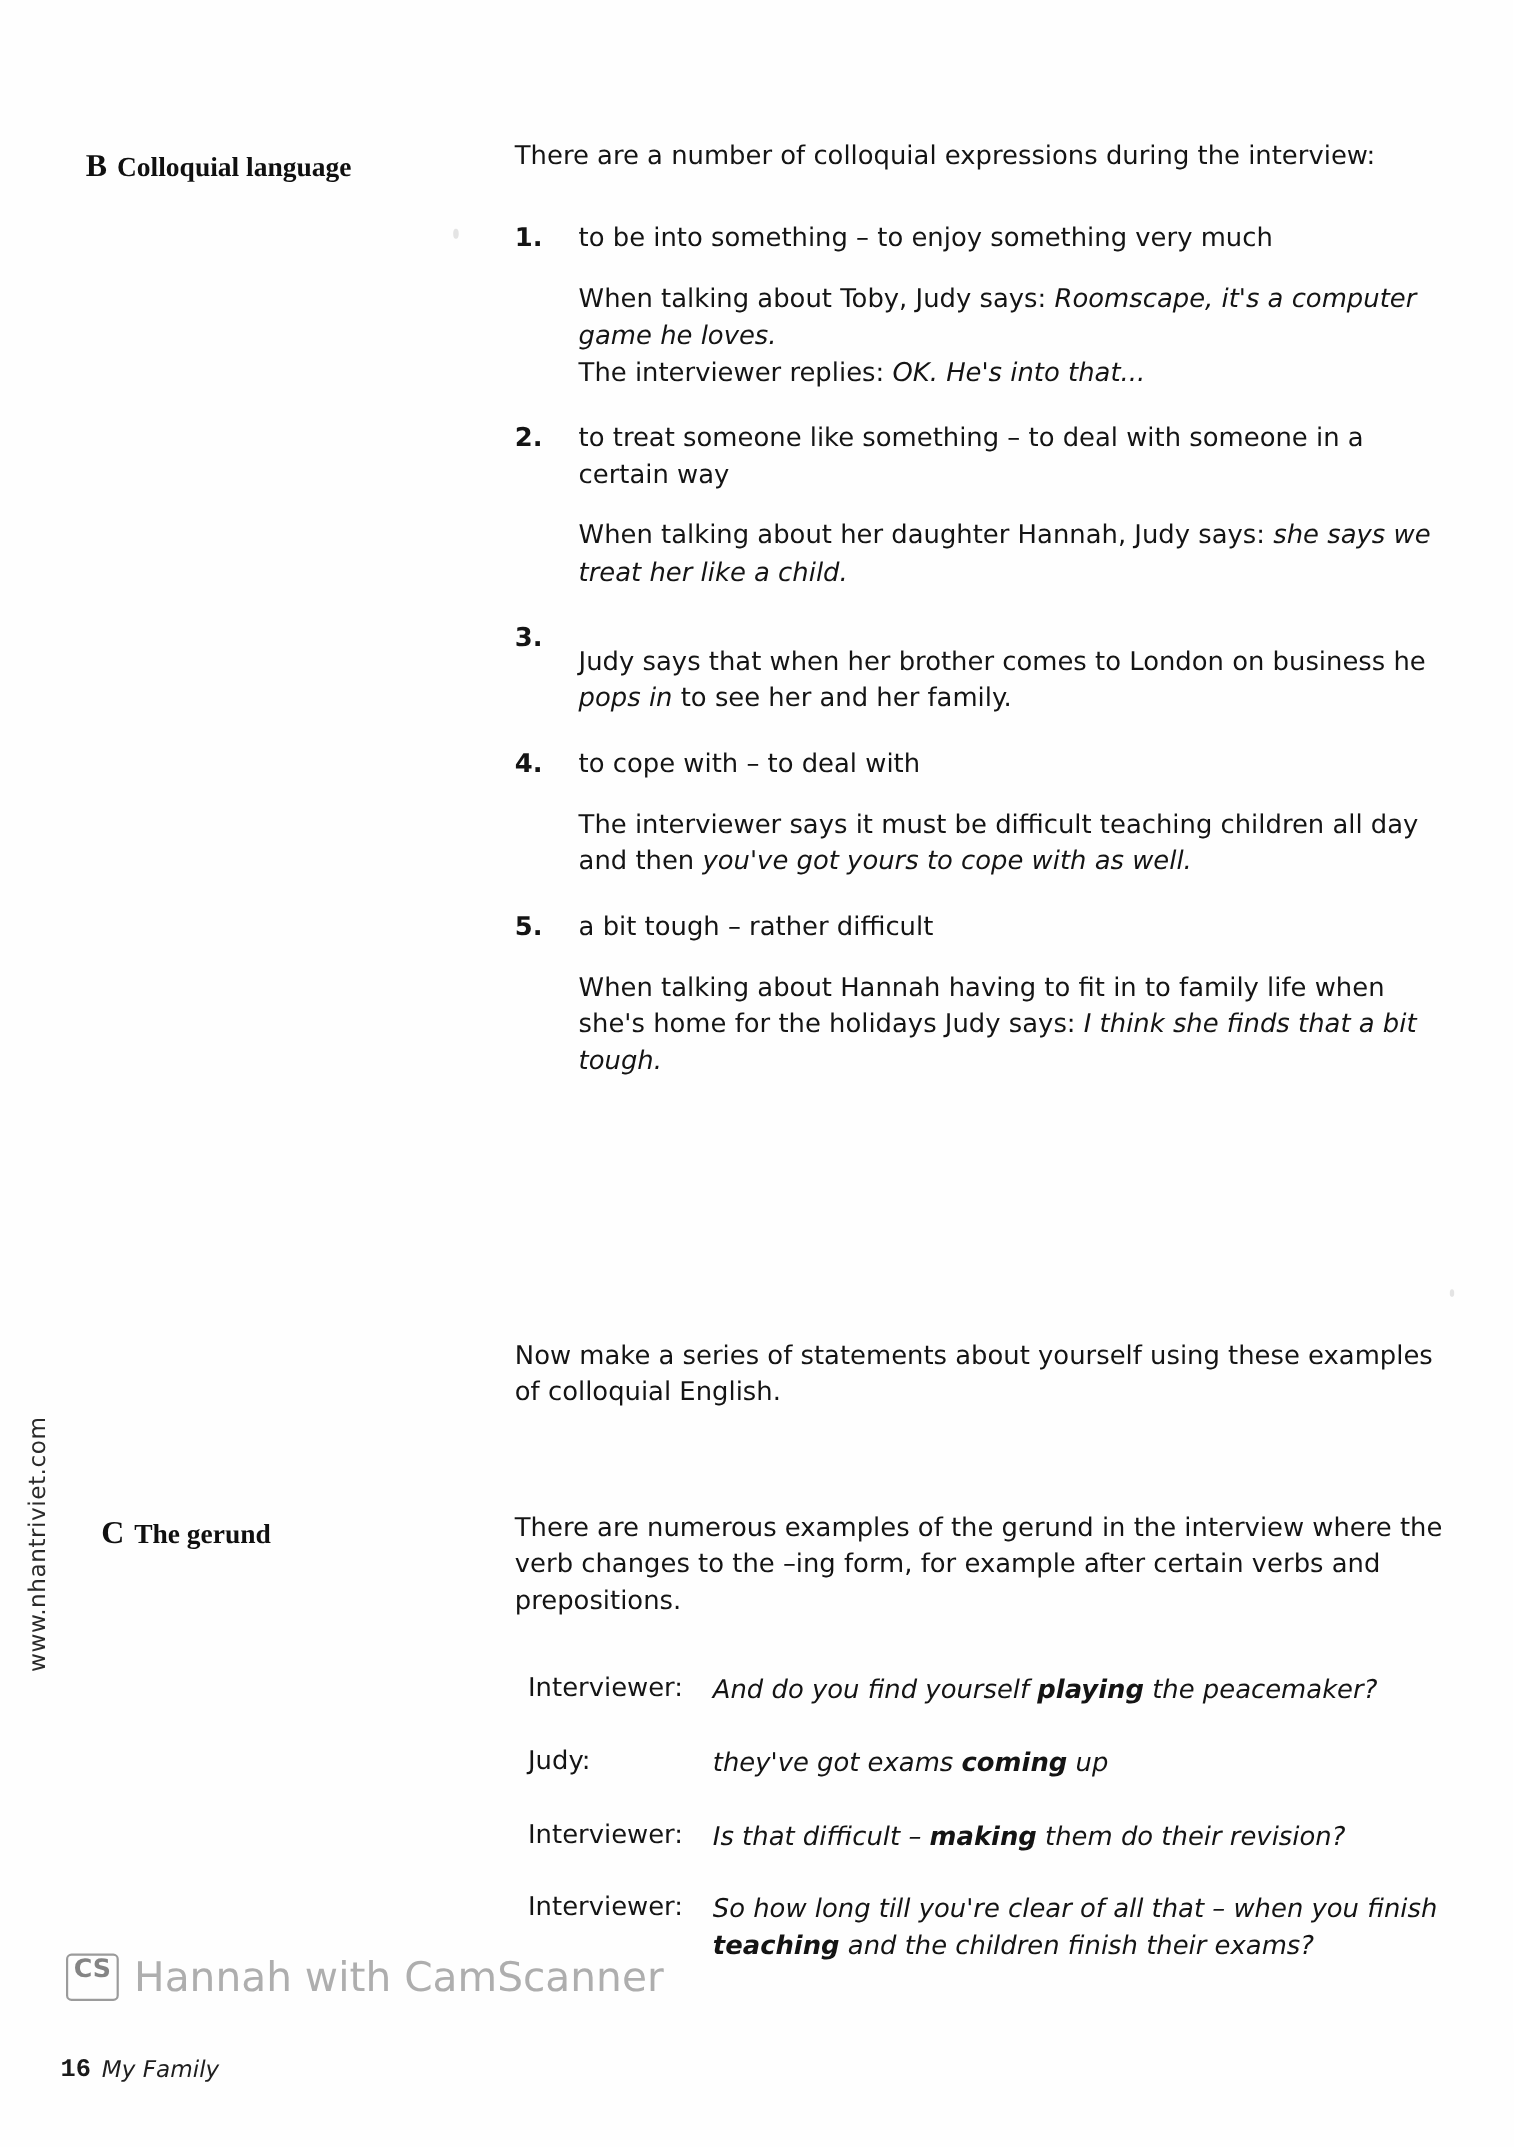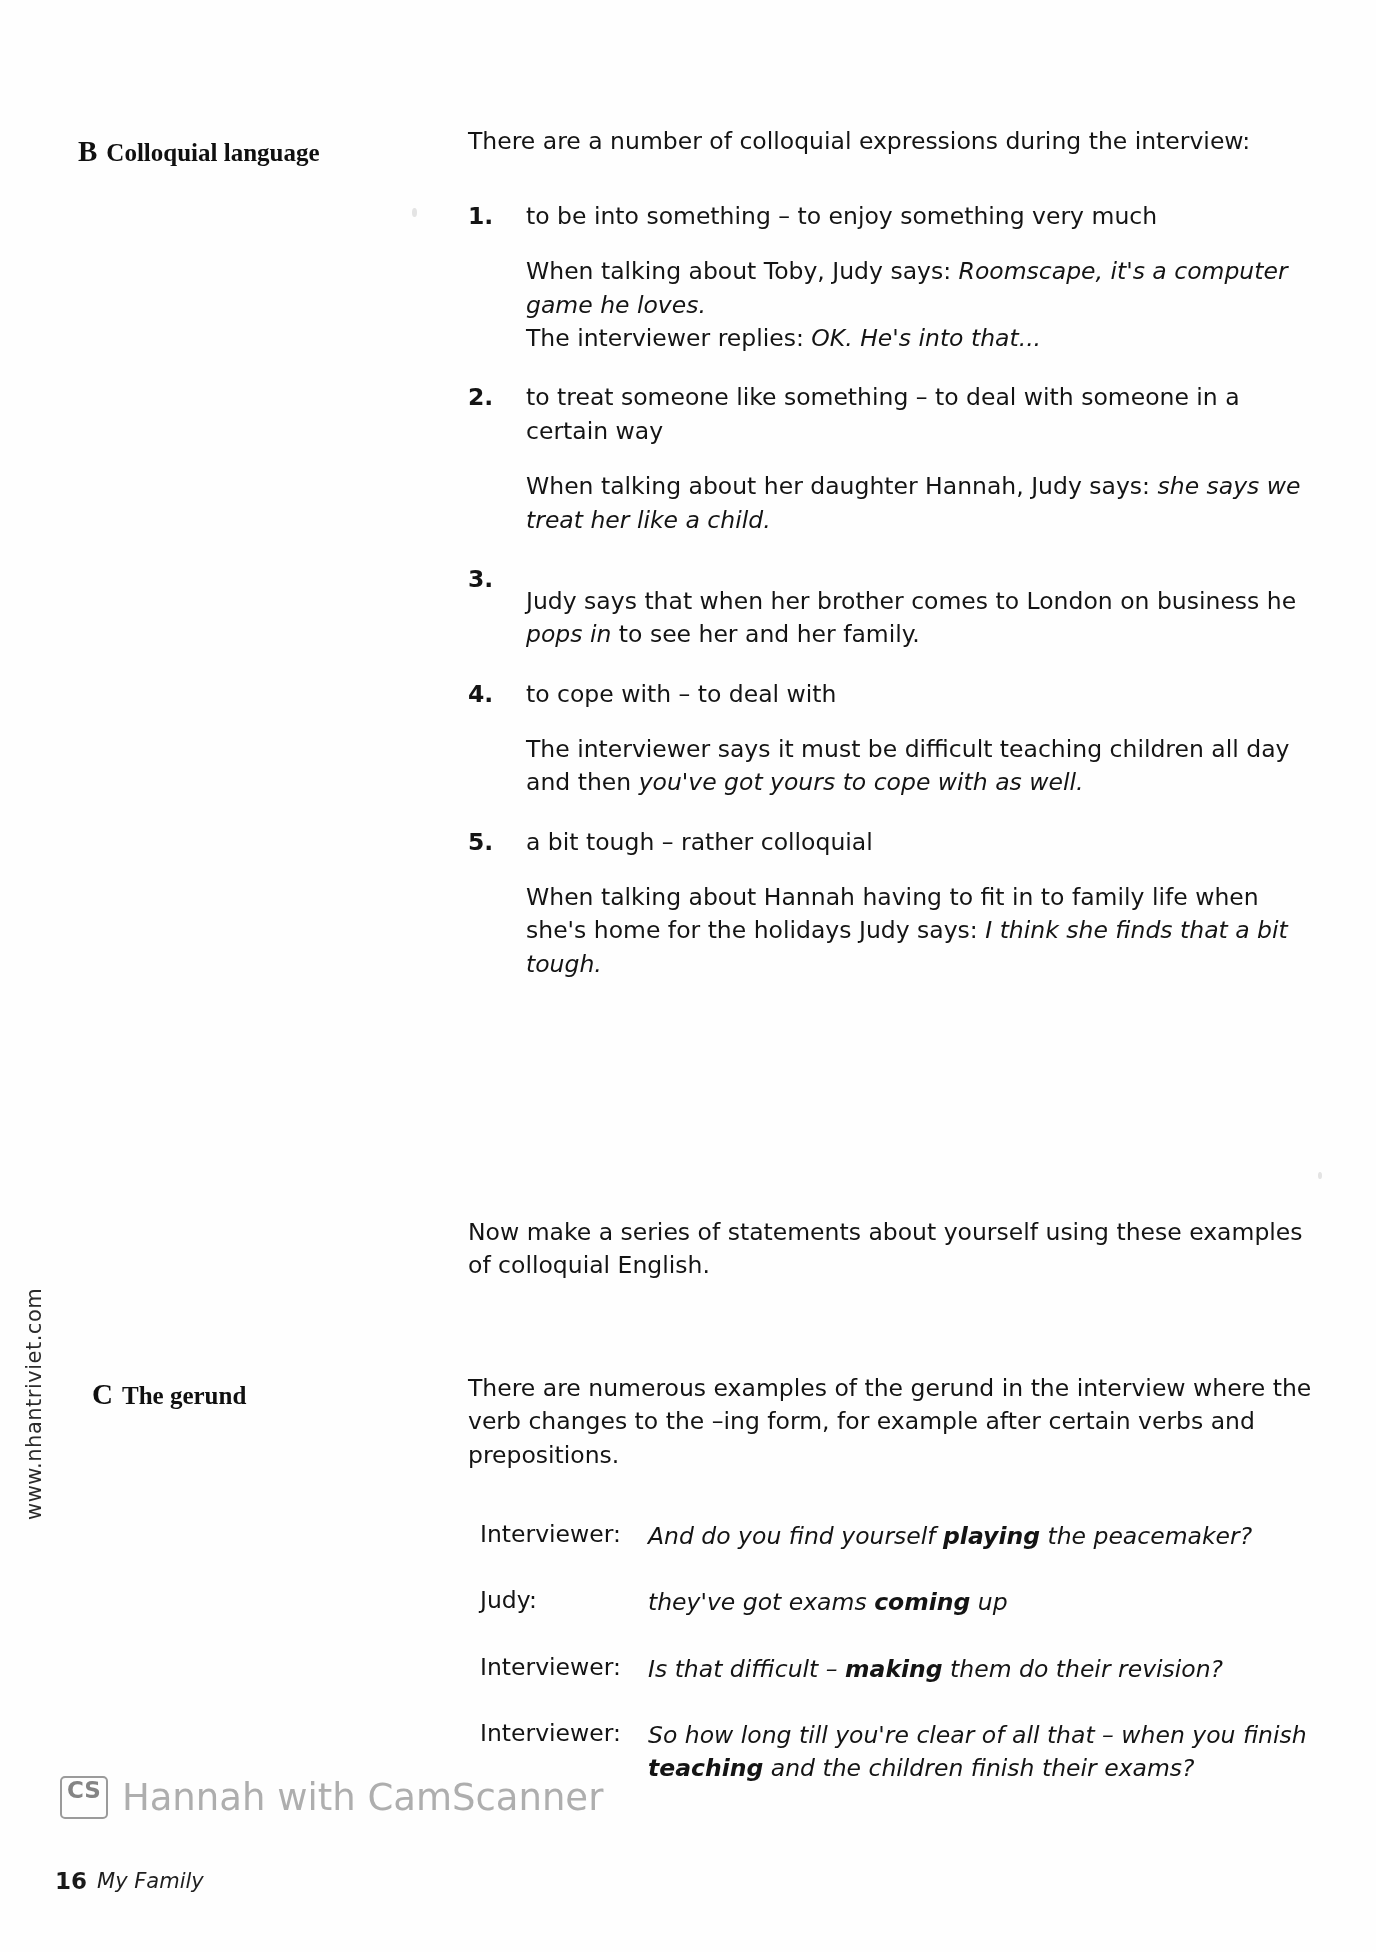--- a/index.html
+++ b/index.html
@@ -133,20 +133,21 @@
     left: 55px;
     top: 1868px;
     display: flex;
     align-items: center;
     gap: 10px;
   }
   .page-num {
     font-size: 23px;
     font-weight: bold;
     color: #1a1a1a;
+    font-family: Liberation Mono, monospace;
   }
   .footer-title {
     font-size: 21px;
     font-style: italic;
     color: #1f1f1f;
   }
 
   
   .cam-wm {
     position: absolute;
@@ -223,21 +224,21 @@
       <div class="item">
         <div class="num">4.</div>
         <div>
           <div class="headline">to cope with – to deal with</div>
           <div class="example">The interviewer says it must be difficult teaching children all day and then <i>you've got yours to cope with as well.</i></div>
         </div>
       </div>
       <div class="item">
         <div class="num">5.</div>
         <div>
-          <div class="headline">a bit tough – rather colloquial</div>
+          <div class="headline">a bit tough – rather difficult</div>
           <div class="example">When talking about Hannah having to fit in to family life when she's home for the holidays Judy says: <i>I think she finds that a bit tough.</i></div>
         </div>
       </div>
     </div>
 
   <div class="closing">Now make a series of statements about yourself using these examples of colloquial English.</div>
 
   <div class="sec-head" id="sec-c-head">
     <span class="letter">C</span><span>The gerund</span>
   </div>

